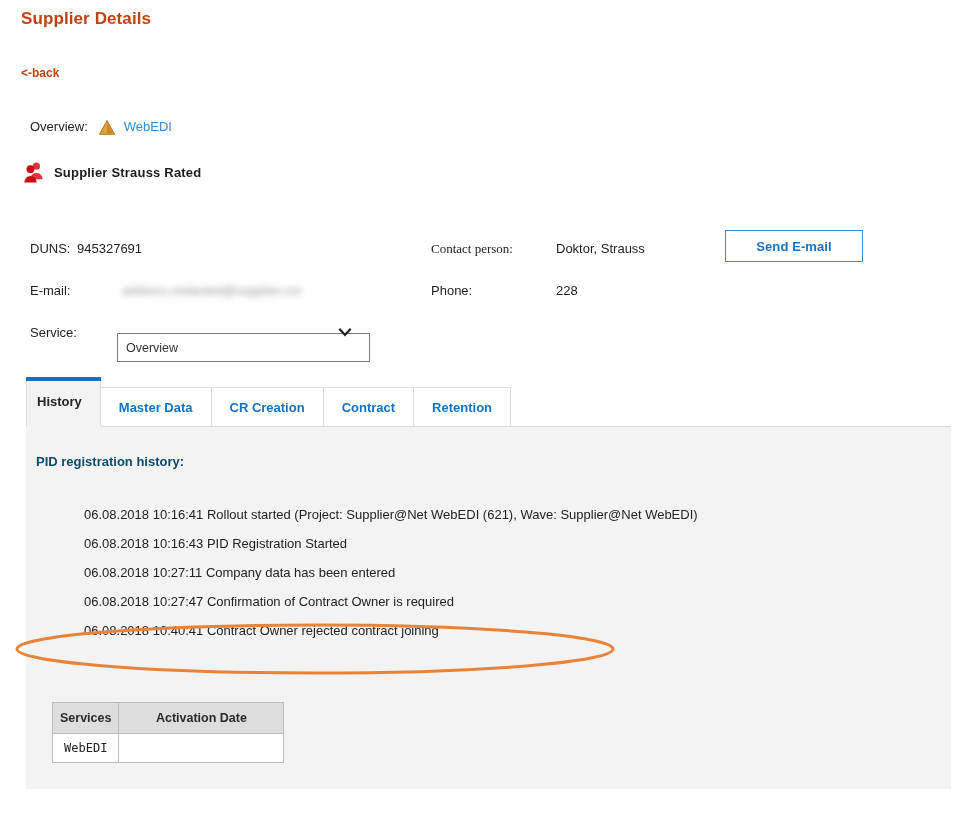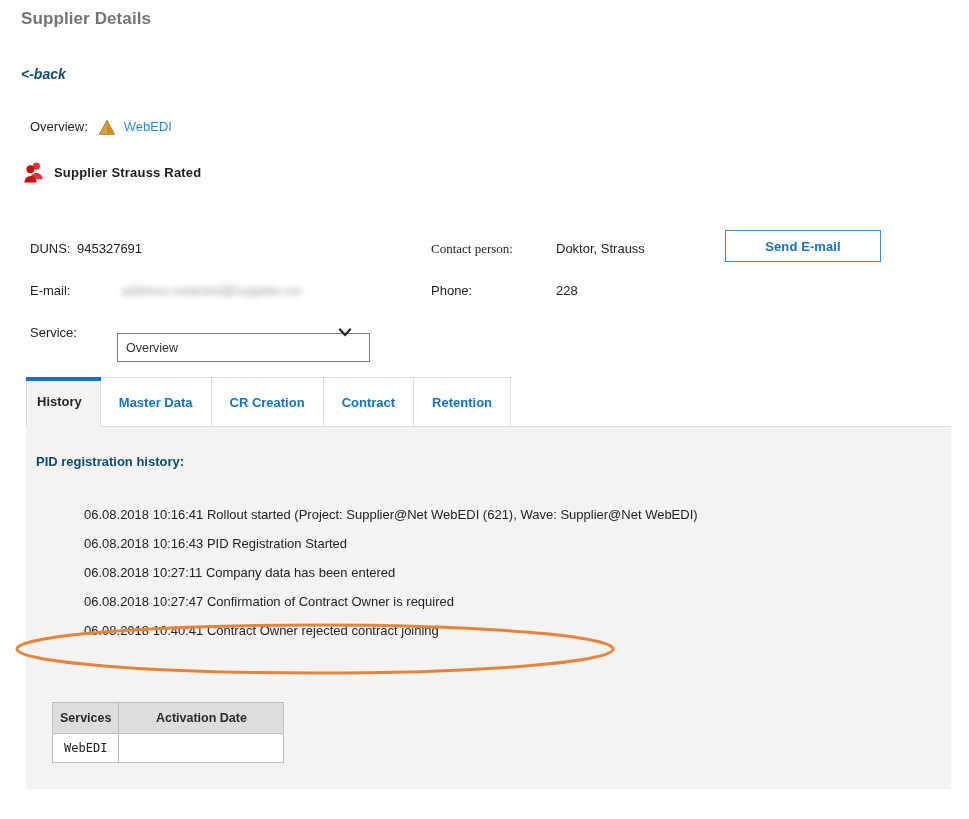--- a/index.html
+++ b/index.html
@@ -16,35 +16,34 @@
     overflow: hidden;
   }
 
   
   #page-title {
     position: absolute;
     left: 21px;
     top: 9px;
     font-size: 17px;
     font-weight: bold;
-    color: #737373;
+    color: #c2410c;
     letter-spacing: 0.1px;
   }
 
   
   #back-link {
     position: absolute;
     left: 21px;
     top: 66px;
-    font-size: 14px;
-    font-weight: bold;
-    color: #0c4a6e;
+    font-size: 12px;
+    font-weight: bold;
+    color: #c2410c;
     text-decoration: none;
     cursor: pointer;
-    font-style: italic;
   }
 
   
   #overview-row {
     position: absolute;
     left: 30px;
     top: 119px;
     display: flex;
     align-items: center;
     font-size: 13px;
@@ -115,21 +114,21 @@
   #contact-label { left: 431px; top: 241px; font-family: Liberation Serif, serif; }
   #contact-value { left: 556px; top: 241px; }
   #phone-label   { left: 431px; top: 283px; }
   #phone-value   { left: 556px; top: 283px; }
 
   
   #send-email-button {
     position: absolute;
     left: 725px;
     top: 230px;
-    width: 156px;
+    width: 138px;
     height: 32px;
     box-sizing: border-box;
     border: 1px solid #3a8ed0;
     background: #ffffff;
     color: #1273c4;
     font-family: "Liberation Sans", sans-serif;
     font-size: 13px;
     font-weight: bold;
     letter-spacing: 0.1px;
     cursor: pointer;
@@ -177,21 +176,21 @@
   #tab-bar {
     position: absolute;
     left: 26px;
     top: 377px;
     display: flex;
     align-items: flex-end;
     z-index: 3;
   }
   .tab {
     box-sizing: border-box;
-    height: 50px;
+    height: 40px;
     display: flex;
     align-items: center;
     justify-content: center;
     font-size: 13px;
     font-weight: bold;
     color: #1273c4;
     background: #ffffff;
     border: 1px solid #dcdcdc;
     border-left: none;
     cursor: pointer;

